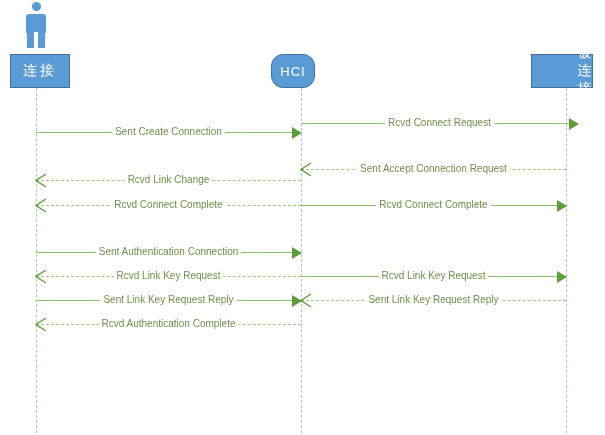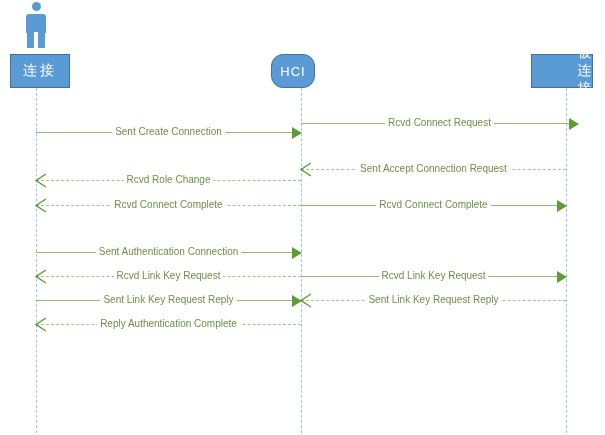--- a/index.html
+++ b/index.html
@@ -130,21 +130,21 @@
         </div>
         <div class="label"><span>Sent Accept Connection Request</span></div>
       </div>
       <div class="msg dashed" style="left: 36px; width: 265px; top: 173px;">
         <div class="line"></div>
         <div class="head-open" style="left: -1px;">
           <svg width="11" height="15" viewBox="0 0 11 15">
             <path d="M11 1 L1 7.5 L11 14" fill="none" stroke="#5e9c36" stroke-width="1.4"></path>
           </svg>
         </div>
-        <div class="label"><span>Rcvd Role Change</span></div>
+        <div class="label"><span>Rcvd Link Change</span></div>
       </div>
       <div class="msg dashed" style="left: 36px; width: 265px; top: 198px;">
         <div class="line"></div>
         <div class="head-open" style="left: -1px;">
           <svg width="11" height="15" viewBox="0 0 11 15">
             <path d="M11 1 L1 7.5 L11 14" fill="none" stroke="#5e9c36" stroke-width="1.4"></path>
           </svg>
         </div>
         <div class="label"><span>Rcvd Connect Complete</span></div>
       </div>
@@ -186,16 +186,16 @@
         </div>
         <div class="label"><span>Sent Link Key Request Reply</span></div>
       </div>
       <div class="msg dashed" style="left: 36px; width: 265px; top: 317px;">
         <div class="line"></div>
         <div class="head-open" style="left: -1px;">
           <svg width="11" height="15" viewBox="0 0 11 15">
             <path d="M11 1 L1 7.5 L11 14" fill="none" stroke="#5e9c36" stroke-width="1.4"></path>
           </svg>
         </div>
-        <div class="label"><span>Reply Authentication Complete</span></div>
+        <div class="label"><span>Rcvd Authentication Complete</span></div>
       </div>
     </div>
 </div>
 
 </body></html>

